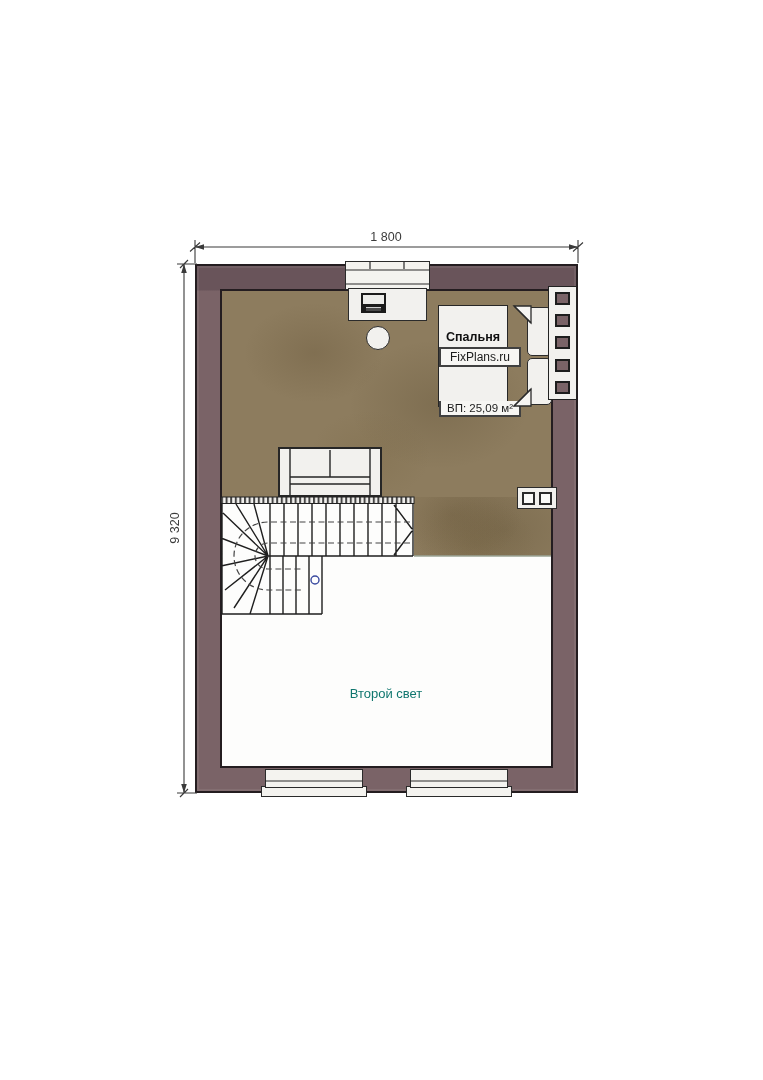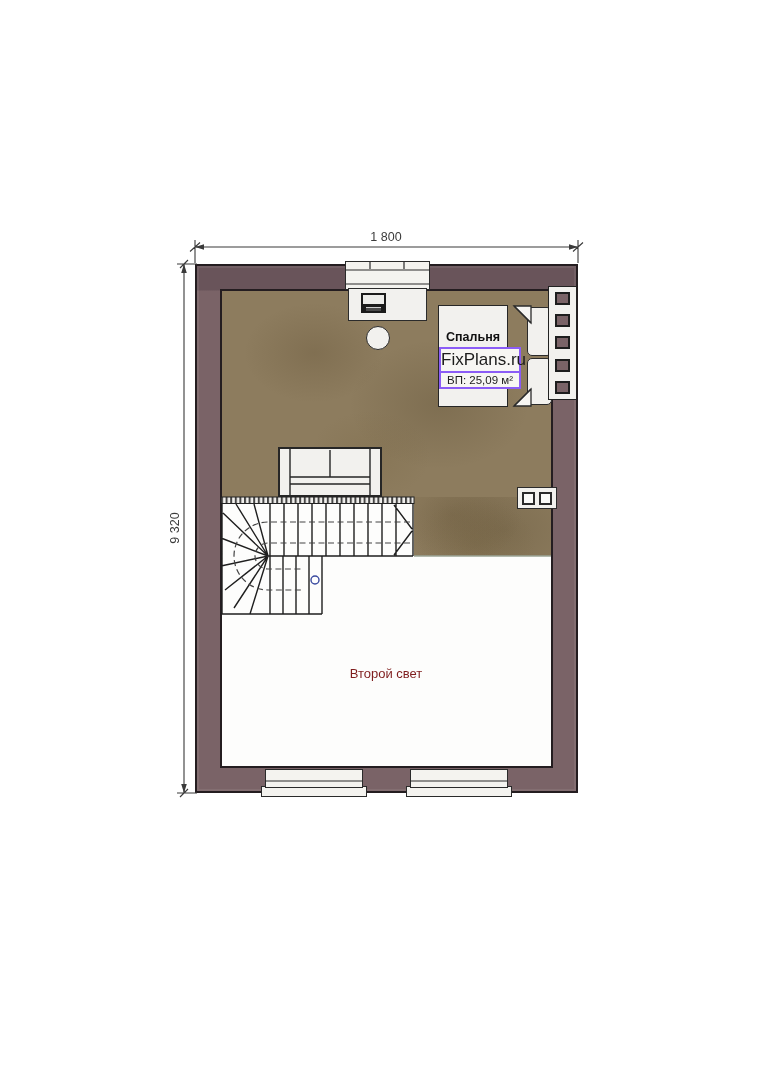--- a/index.html
+++ b/index.html
@@ -38,36 +38,36 @@
   .monitor .screen{position:absolute;left:2px;top:2px;width:21px;height:9px;background:#ededea;}
   .monitor .stand{position:absolute;left:5px;bottom:2px;width:15px;height:3px;background:#4a4a4a;border-top:1px solid #cfcfcf;}
   .stool{left:366px;top:326px;width:24px;height:24px;border-radius:50%;
     background:var(--furniture,#f2f1ee);border:1.5px solid #2b2b2b;}
   .sofa{left:278px;top:447px;width:104px;height:50px;background:var(--furniture,#f2f1ee);border:2px solid #262626;}
   .pillow{background:var(--furniture,#f2f1ee);border:1.5px solid #2b2b2b;border-radius:5px;}
   #pillow-1{left:527px;top:307px;width:25px;height:49px;}
   #pillow-2{left:527px;top:358px;width:25px;height:47px;}
   .blanket{left:438px;top:305px;width:70px;height:102px;background:var(--furniture,#f2f1ee);border:1.5px solid #262626;}
   .bedroom-name{margin-top:24px;text-align:center;font-weight:bold;font-size:12.5px;color:#101010;}
-  .info-box{width:82px;margin:0 auto;border:2px solid #8b5cf6;background:#f7f6f3;
-    text-align:center;font-size:17px;color:#1c1c1c;padding:1px 0;box-sizing:border-box;}
+  .info-box{width:82px;margin:0 auto;border:2px solid #404040;background:#f7f6f3;
+    text-align:center;font-size:12px;color:#1c1c1c;padding:1px 0;box-sizing:border-box;}
   #brand-box{margin-top:3px;}
-  #area-box{border-top:none;font-size:11.5px;}
+  #area-box{border-top:none;font-size:11.5px;margin-top:34px;}
   .wardrobe{left:548px;top:286px;width:29px;height:114px;background:var(--furniture,#f2f1ee);
     border:1.5px solid #222;display:flex;flex-direction:column;justify-content:space-around;align-items:center;}
   .wardrobe-cell{width:15px;height:13px;background:var(--wall,#7a6367);border:2px solid #1d1d1d;box-sizing:border-box;}
   .socket{left:517px;top:487px;width:40px;height:22px;background:var(--furniture,#f2f1ee);
     border:1.5px solid #2b2b2b;display:flex;justify-content:space-evenly;align-items:center;}
   .socket-cell{width:13px;height:13px;background:#fafaf8;border:2px solid #2a2a2a;box-sizing:border-box;}
 
   
   .dim-label{font-size:12.5px;color:#3c3c3c;}
   #dim-top-label{left:352px;top:230px;width:68px;text-align:center;}
   #dim-left-label{left:146px;top:520px;width:60px;height:16px;text-align:center;transform:rotate(-90deg);}
-  .void-label{left:316px;top:666px;width:140px;text-align:center;font-size:13px;color:#7f1d1d;}
+  .void-label{left:316px;top:686px;width:140px;text-align:center;font-size:13px;color:#0f766e;}
 
   svg.overlay{position:absolute;left:0;top:0;pointer-events:none;}
 </style>
 </head>
 <body>
 
 <div class="page">
 
   <div class="abs wall-outer"></div>
   <div class="abs interior"></div>

